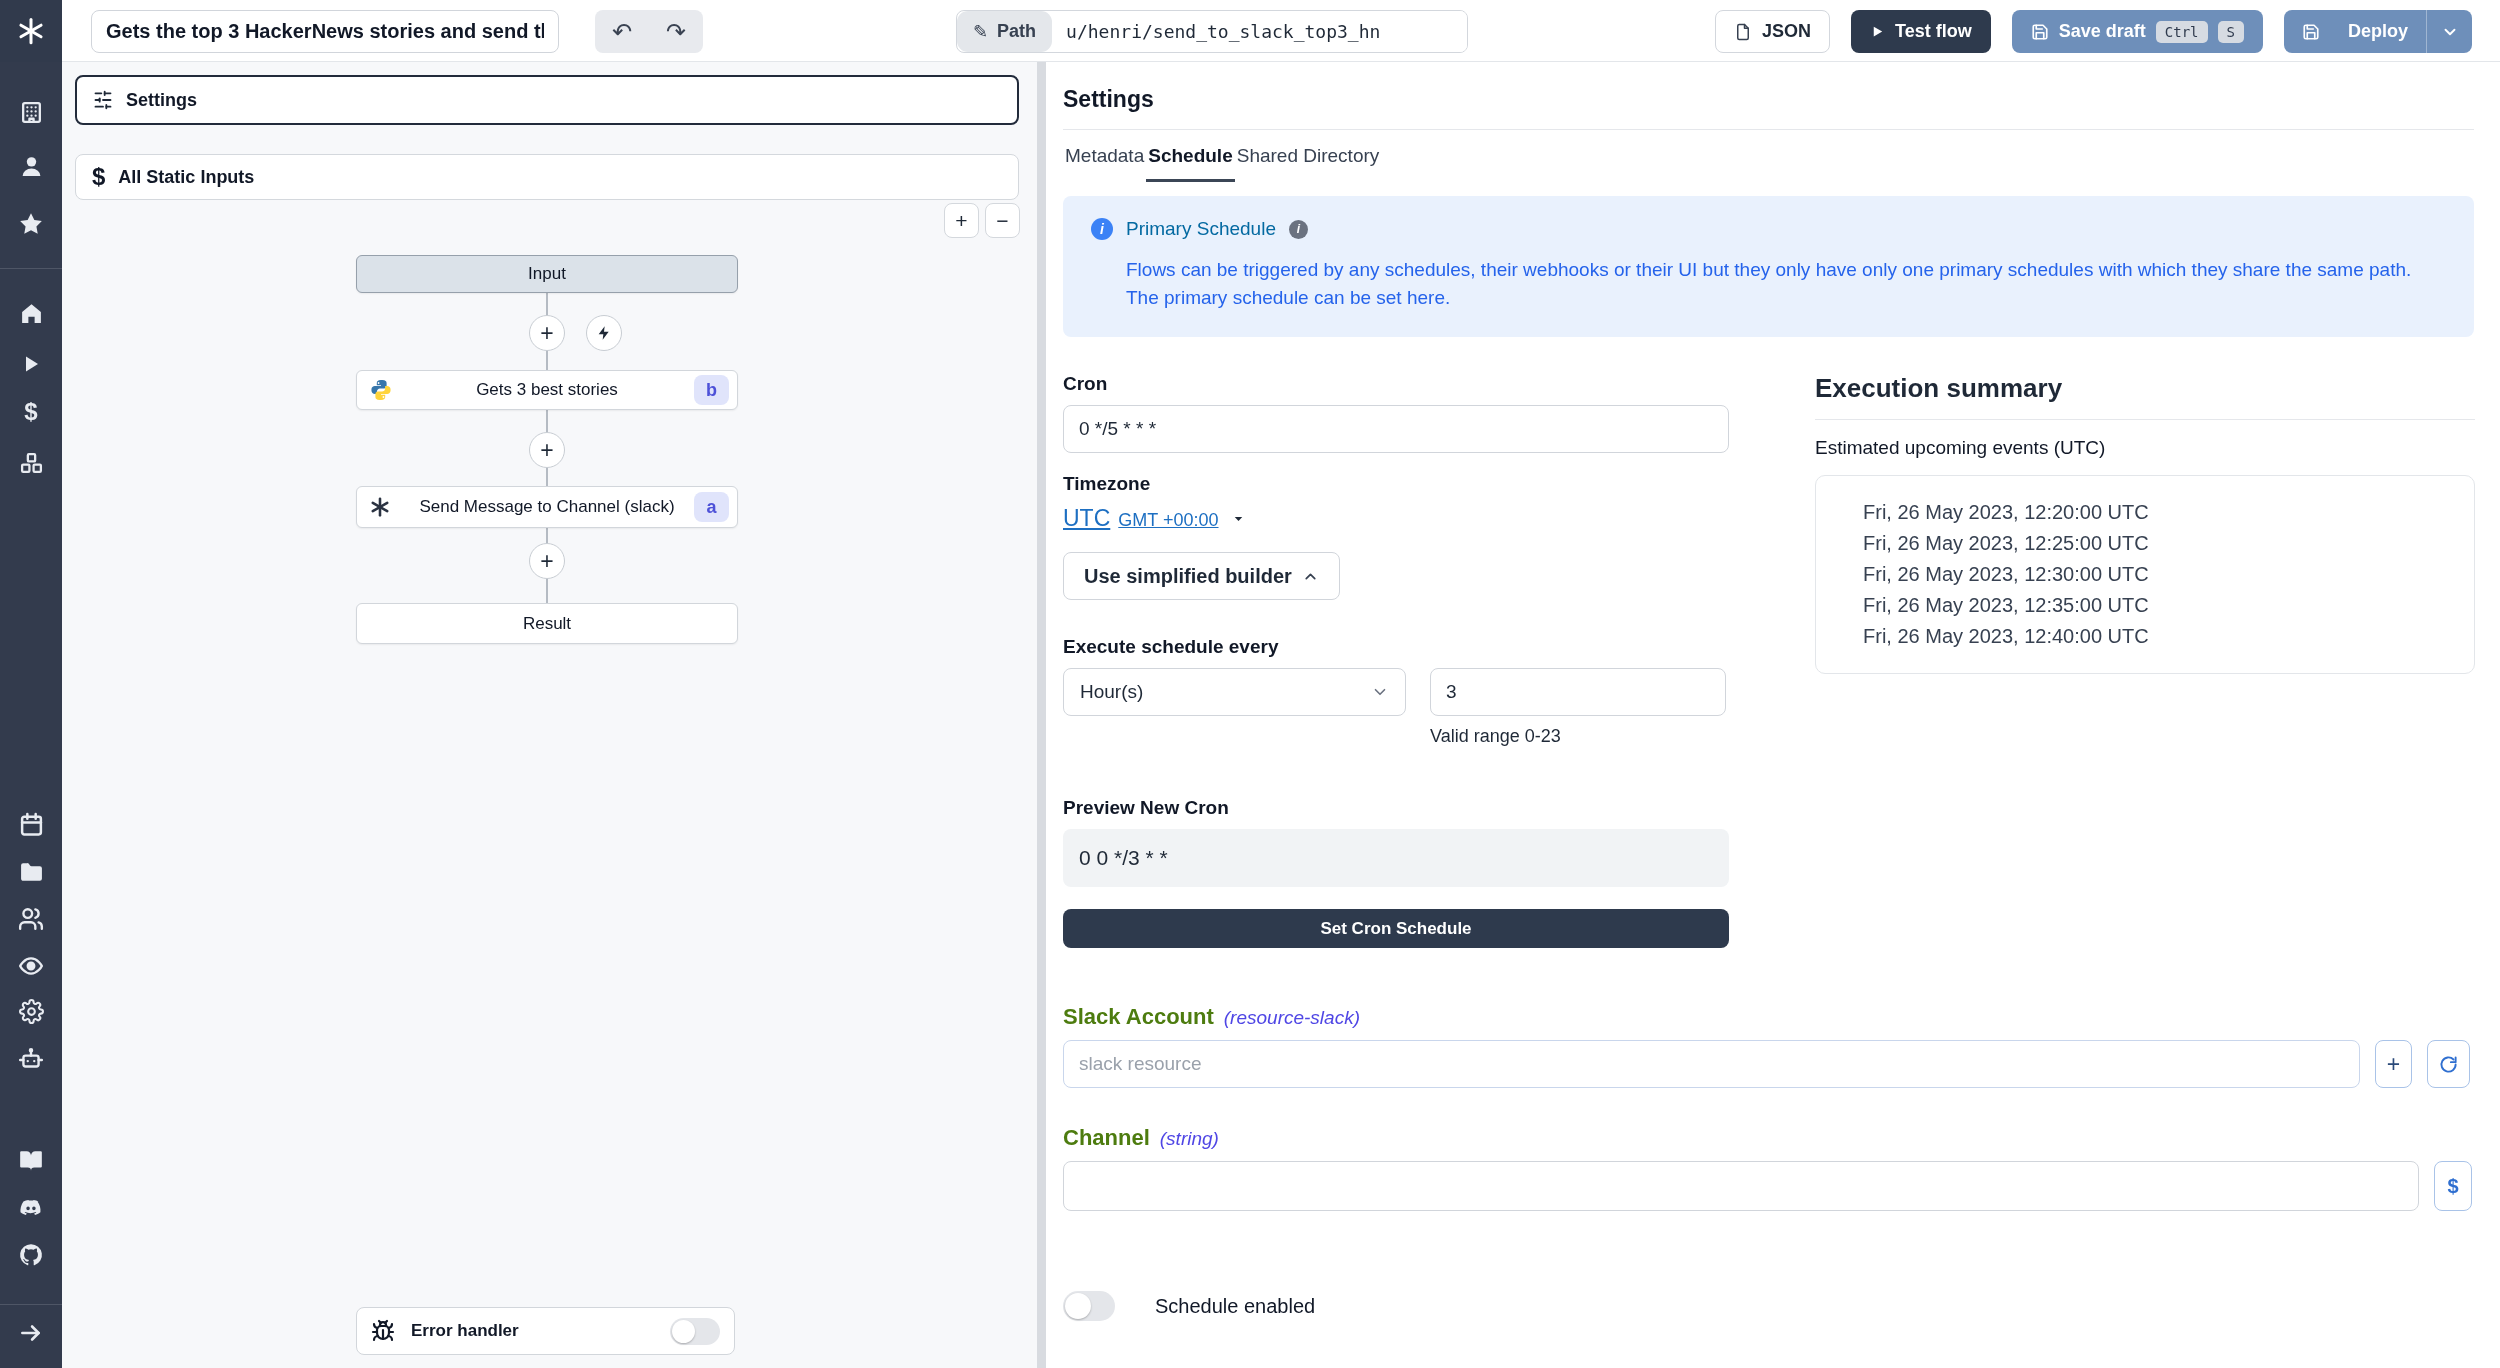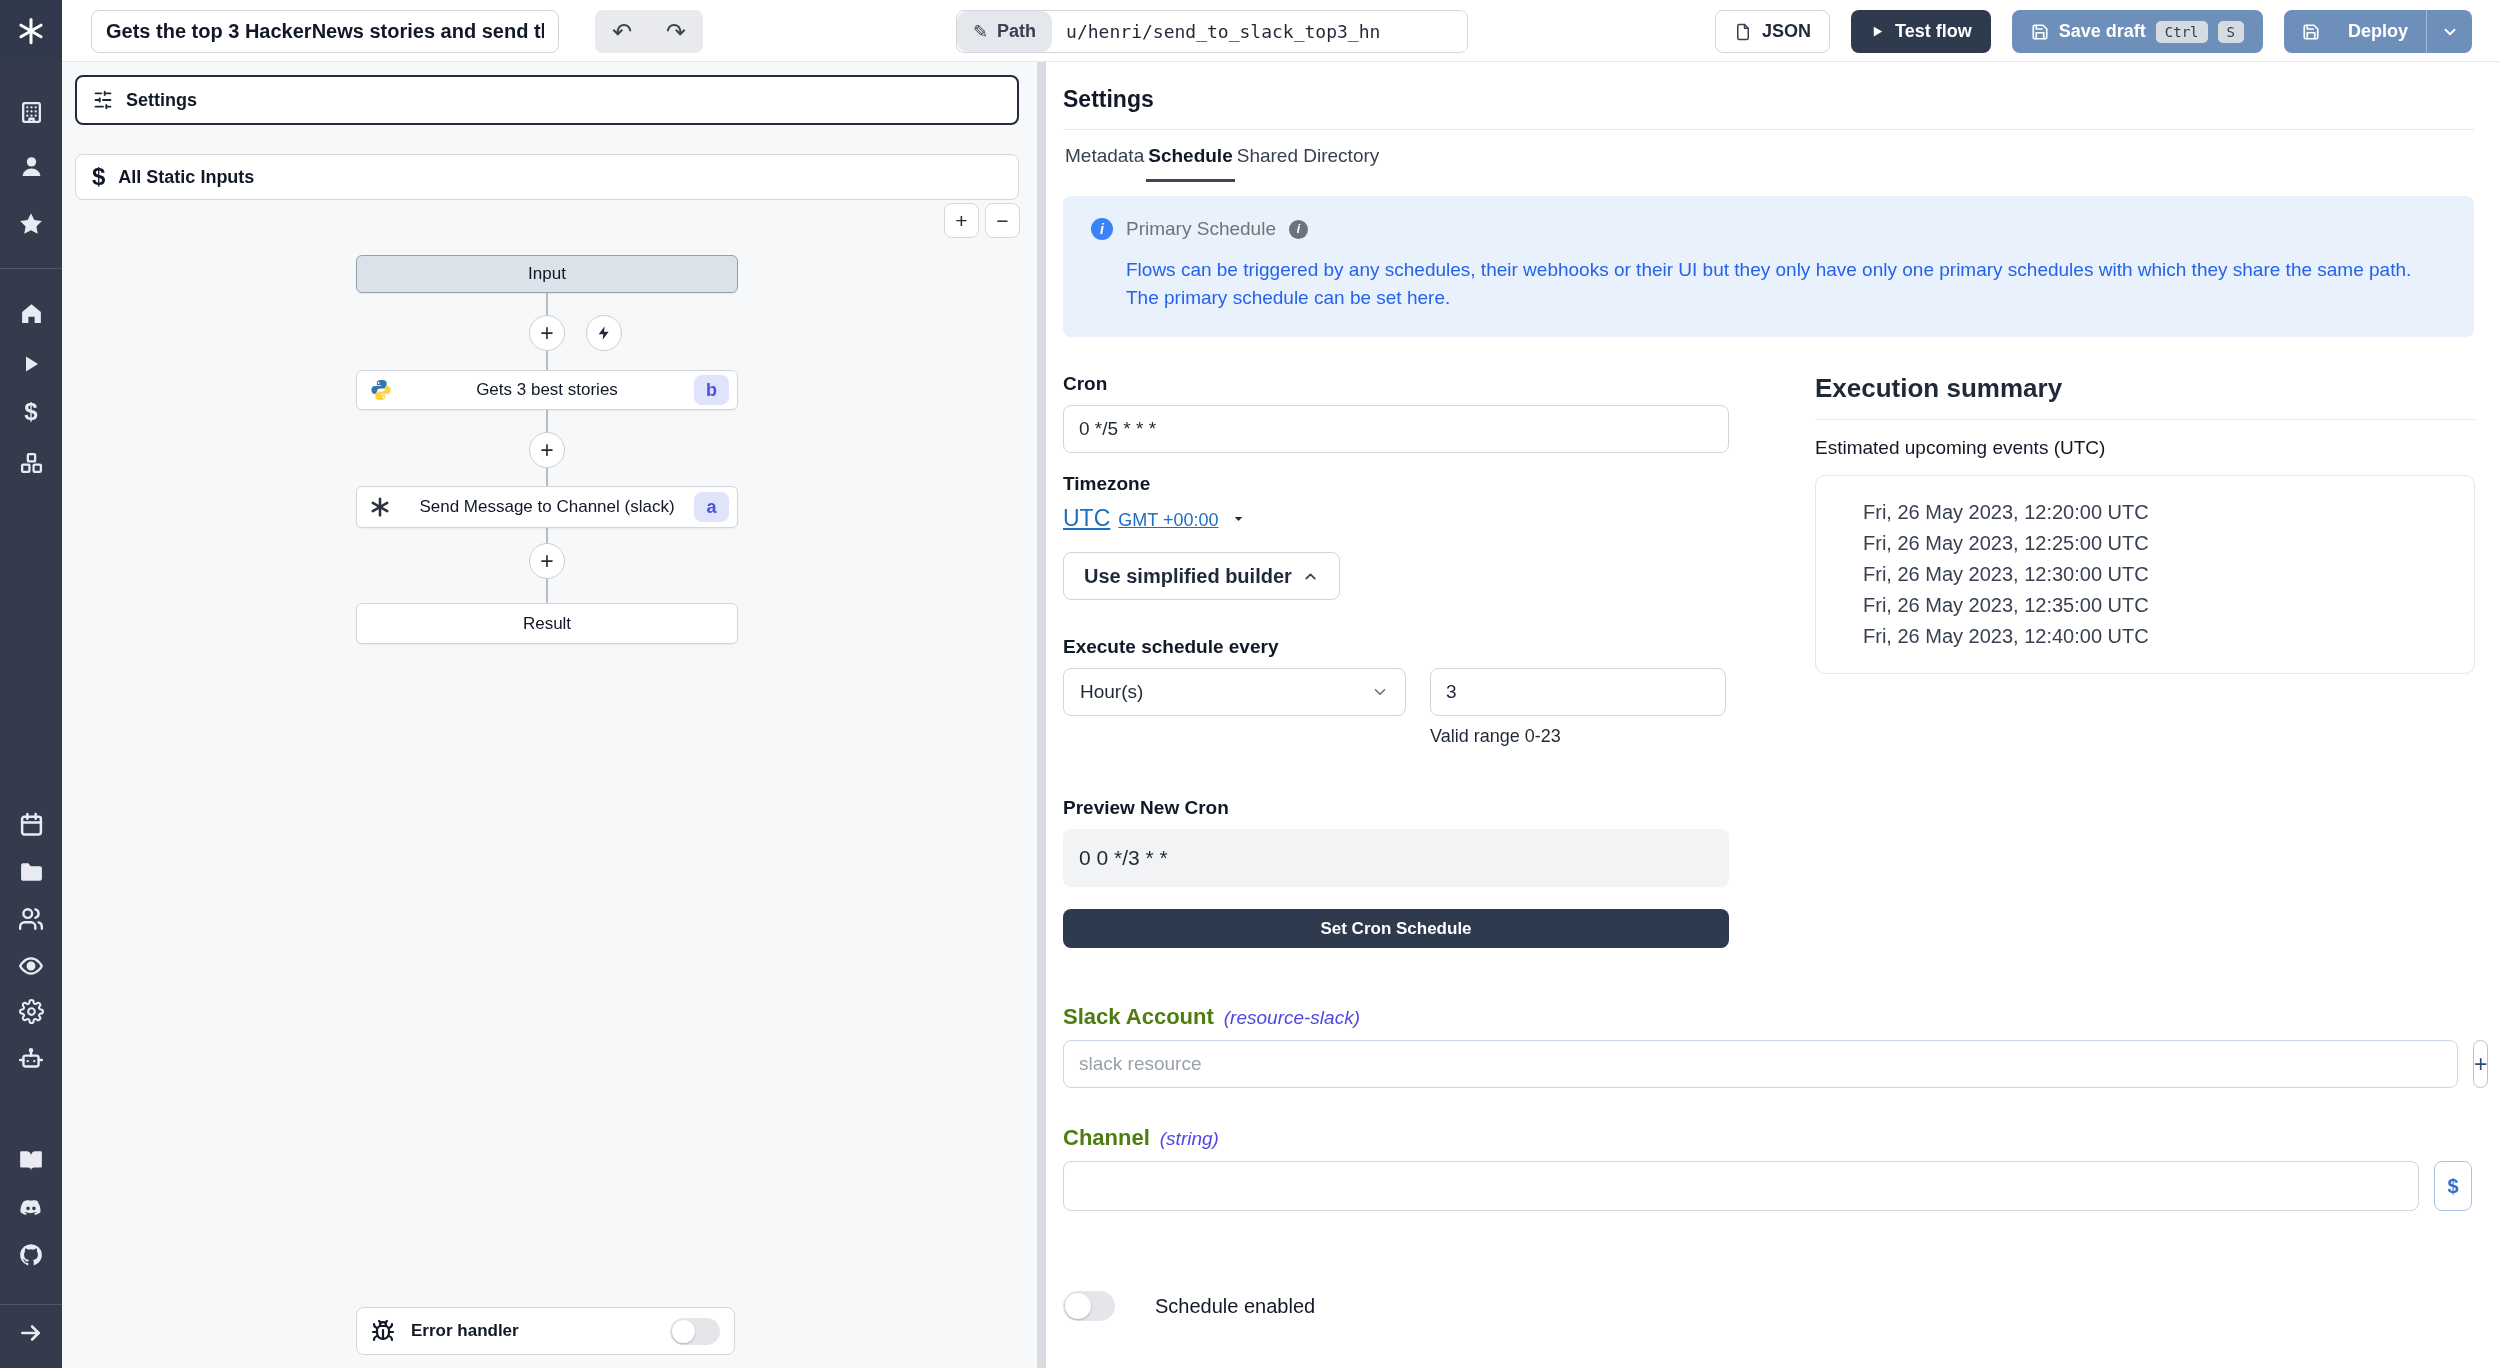--- a/index.html
+++ b/index.html
@@ -70,21 +70,21 @@
   .rp { position:absolute; left:1046px; top:62px; width:1454px; height:1306px; background:#fff; overflow:hidden; }
   .rp-inner { padding:20px 26px 0 17px; }
   .rp h2 { font-size:23px; font-weight:700; margin:4px 0 16px 0; color:#111827; }
   .tabbar { border-top:1px solid #e5e7eb; display:flex; }
   .tab { padding:15px 2px 12px 2px; font-size:19px; color:#374151; cursor:pointer; border-bottom:3px solid transparent; }
   .tab.active { color:#111827; font-weight:700; border-bottom-color:#3b4656; }
   .infobox { margin-top:14px; background:#e9f1fd; border-radius:8px; padding:22px 28px 26px 28px; }
   .infobox .ib-head { display:flex; align-items:center; gap:13px; }
   .info-dot { width:22px; height:22px; border-radius:50%; background:#3b82f6; color:#fff; display:flex; align-items:center; justify-content:center; font-size:14px; font-weight:700; font-style:italic; flex:none; }
   .info-dot.gray { width:19px; height:19px; background:#6b7280; font-size:12px; }
-  .ib-title { font-size:19px; color:#737373; font-weight:500; }
+  .ib-title { font-size:19px; color:#0369a1; font-weight:500; }
   .ib-body { margin:16px 0 0 35px; font-size:19px; line-height:1.45; color:#2563eb; max-width:1330px; }
 
   .cols { display:flex; margin-top:36px; }
   .col-l { width:666px; flex:none; }
   .col-r { width:660px; flex:none; margin-left:86px; }
   .f-label { font-size:19px; font-weight:700; color:#111827; }
   .inp { width:100%; height:48px; border:1px solid #d1d5db; border-radius:8px; padding:0 15px; font-size:19px; color:#1f2937; outline:none; font-family:"Liberation Sans",sans-serif; background:#fff; }.mt10{margin-top:10px}.mt20{margin-top:20px}.mt36{margin-top:36px}.mt50{margin-top:50px}
   .tz-link { display:inline-flex; align-items:baseline; gap:8px; color:#1d6fc2; text-decoration:underline; cursor:pointer; margin-top:10px; }
   .tz-big { font-size:23px; } .tz-small { font-size:18px; }
   .tz-caret { align-self:center; margin-left:4px; color:#1f2937; }
@@ -98,21 +98,21 @@
 
   .col-r h3 { font-size:26px; font-weight:700; color:#1f2937; padding-bottom:15px; border-bottom:1px solid #e5e7eb; }
   .es-sub { margin-top:17px; font-size:19px; color:#111827; }
   .es-box { margin-top:16px; border:1px solid #e3e6ea; border-radius:10px; padding:21px 20px 21px 47px; }
   .es-box div { font-size:20px; color:#374151; line-height:1.55; }
 
   .res-head { display:flex; align-items:baseline; gap:10px; margin-top:56px; }
   .res-head .rh-main { font-size:22px; font-weight:700; color:#4d7c0f; }
   .res-head .rh-type { font-size:19px; font-style:italic; color:#4f46e5; }
   .slack-row { display:flex; align-items:stretch; gap:15px; margin-top:10px; }
-  .slack-inp { width:1395px; flex:none; border-color:#c9d6ec; }
+  .slack-inp { width:1297px; flex:none; border-color:#c9d6ec; }
   .slack-inp::placeholder { color:#9aa1ab; }
   .sq-btn { height:48px; border:1px solid #a9c3e8; border-radius:8px; background:#fff; color:#2b4a7a; cursor:pointer; display:flex; align-items:center; justify-content:center; }
   .addres-btn { width:37px; font-size:23px; font-weight:400; }
   .refresh-btn { width:43px; color:#2f6fd0; }
   .chan-row { display:flex; align-items:stretch; gap:15px; margin-top:10px; }
   .chan-inp { width:1356px; flex:none; height:50px; }
   .dollar-btn { width:38px; height:50px; font-size:20px; font-weight:700; color:#2f6fd0; }
   .dollar-btn::before { content:"$"; }
   .sched-row { display:flex; align-items:center; gap:40px; margin-top:80px; }
   .sched-row .lbl { font-size:20px; color:#111827; }

